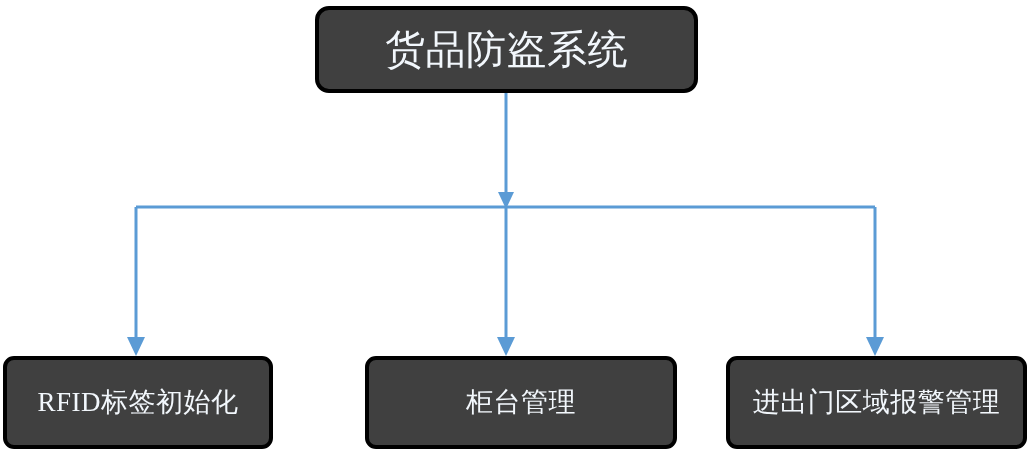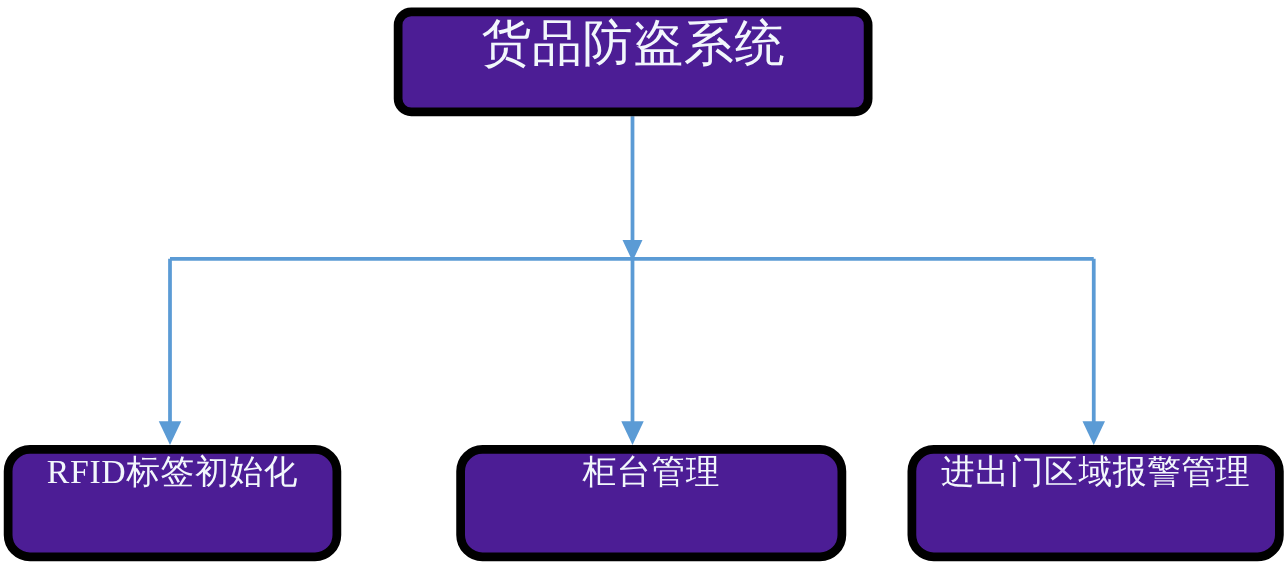--- a/index.html
+++ b/index.html
@@ -13,44 +13,45 @@
   #canvas {
     position: relative;
     width: 1030px;
     height: 453px;
     background: #ffffff;
     overflow: hidden;
   }
   .node {
     position: absolute;
     box-sizing: border-box;
-    background: #4c1d95;
-    border: 7px solid #000000;
+    background: #404040;
+    border: 4px solid #000000;
     border-radius: 13px;
     display: flex;
+    align-items: center;
     justify-content: center;
     color: #f2f7fc;
     text-align: center;
     line-height: 1.1;
     white-space: nowrap;
     letter-spacing: 0.5px;
   }
   .node-root {
     left: 315px;
     top: 6px;
     width: 383px;
     height: 87px;
     font-size: 40px;
     border-radius: 14px;
   }
   .node-leaf {
     top: 356px;
     height: 93px;
     font-size: 27px;
-    border-radius: 21px;
+    border-radius: 11px;
   }
   .leaf-1 { left: 3px;   width: 270px; }
   .leaf-2 { left: 365px; width: 312px; }
   .leaf-3 { left: 726px; width: 301px; font-family: Liberation Serif, serif; }
 
   #connectors {
     position: absolute;
     left: 0;
     top: 0;
     width: 1030px;

